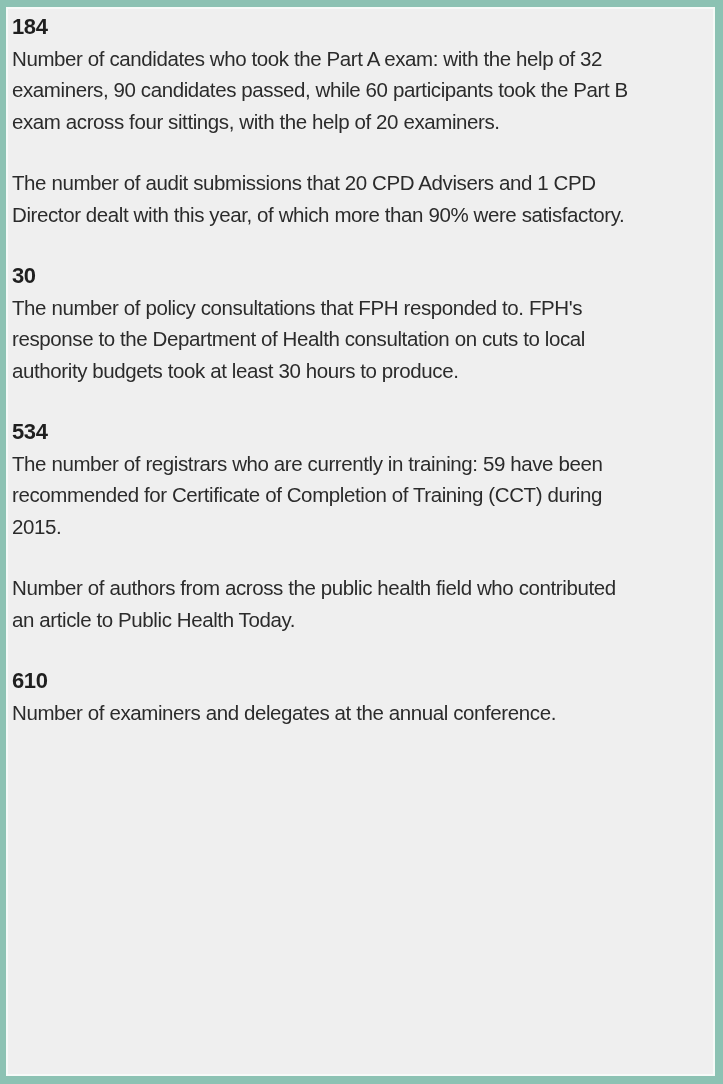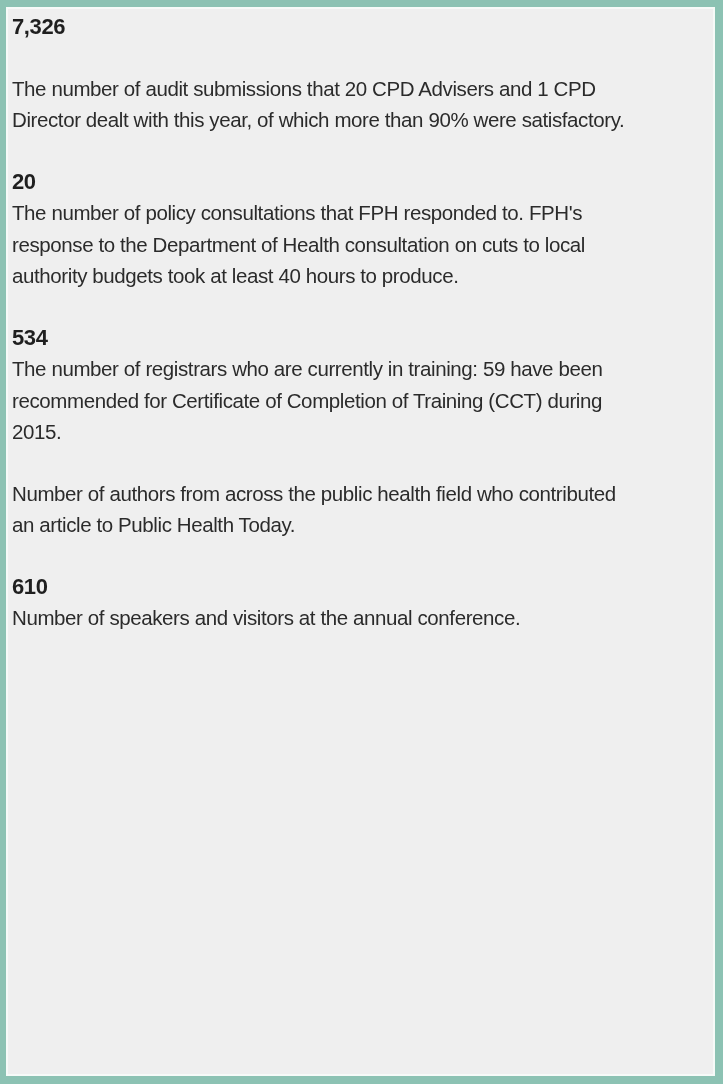--- a/index.html
+++ b/index.html
@@ -51,51 +51,56 @@
     color: #2b2b2b;
     white-space: pre;
   }
 </style>
 </head>
 <body>
 
 <div class="frame">
   <div class="content">
 
+    <section class="stat-block">
+      <h2 class="stat-value">184</h2>
+      <p class="stat-desc">Number of candidates who took the Part A exam: with the help of 32
+examiners, 90 candidates passed, while 60 participants took the Part B
+exam across four sittings, with the help of 20 examiners.</p>
+    </section>
 
     <section class="stat-block">
-      <h2 class="stat-value">7,326</h2>
     </section>
 
     <section class="stat-block">
       <p class="stat-desc">The number of audit submissions that 20 CPD Advisers and 1 CPD
 Director dealt with this year, of which more than 90% were satisfactory.</p>
     </section>
 
     <section class="stat-block">
-      <h2 class="stat-value">20</h2>
+      <h2 class="stat-value">30</h2>
       <p class="stat-desc">The number of policy consultations that FPH responded to. FPH's
 response to the Department of Health consultation on cuts to local
-authority budgets took at least 40 hours to produce.</p>
+authority budgets took at least 30 hours to produce.</p>
     </section>
 
     <section class="stat-block">
     </section>
 
     <section class="stat-block">
       <h2 class="stat-value">534</h2>
       <p class="stat-desc">The number of registrars who are currently in training: 59 have been
 recommended for Certificate of Completion of Training (CCT) during
 2015.</p>
     </section>
 
     <section class="stat-block">
       <p class="stat-desc">Number of authors from across the public health field who contributed
 an article to Public Health Today.</p>
     </section>
 
     <section class="stat-block">
       <h2 class="stat-value">610</h2>
-      <p class="stat-desc">Number of speakers and visitors at the annual conference.</p>
+      <p class="stat-desc">Number of examiners and delegates at the annual conference.</p>
     </section>
 
   </div>
 </div>
 
 </body></html>

